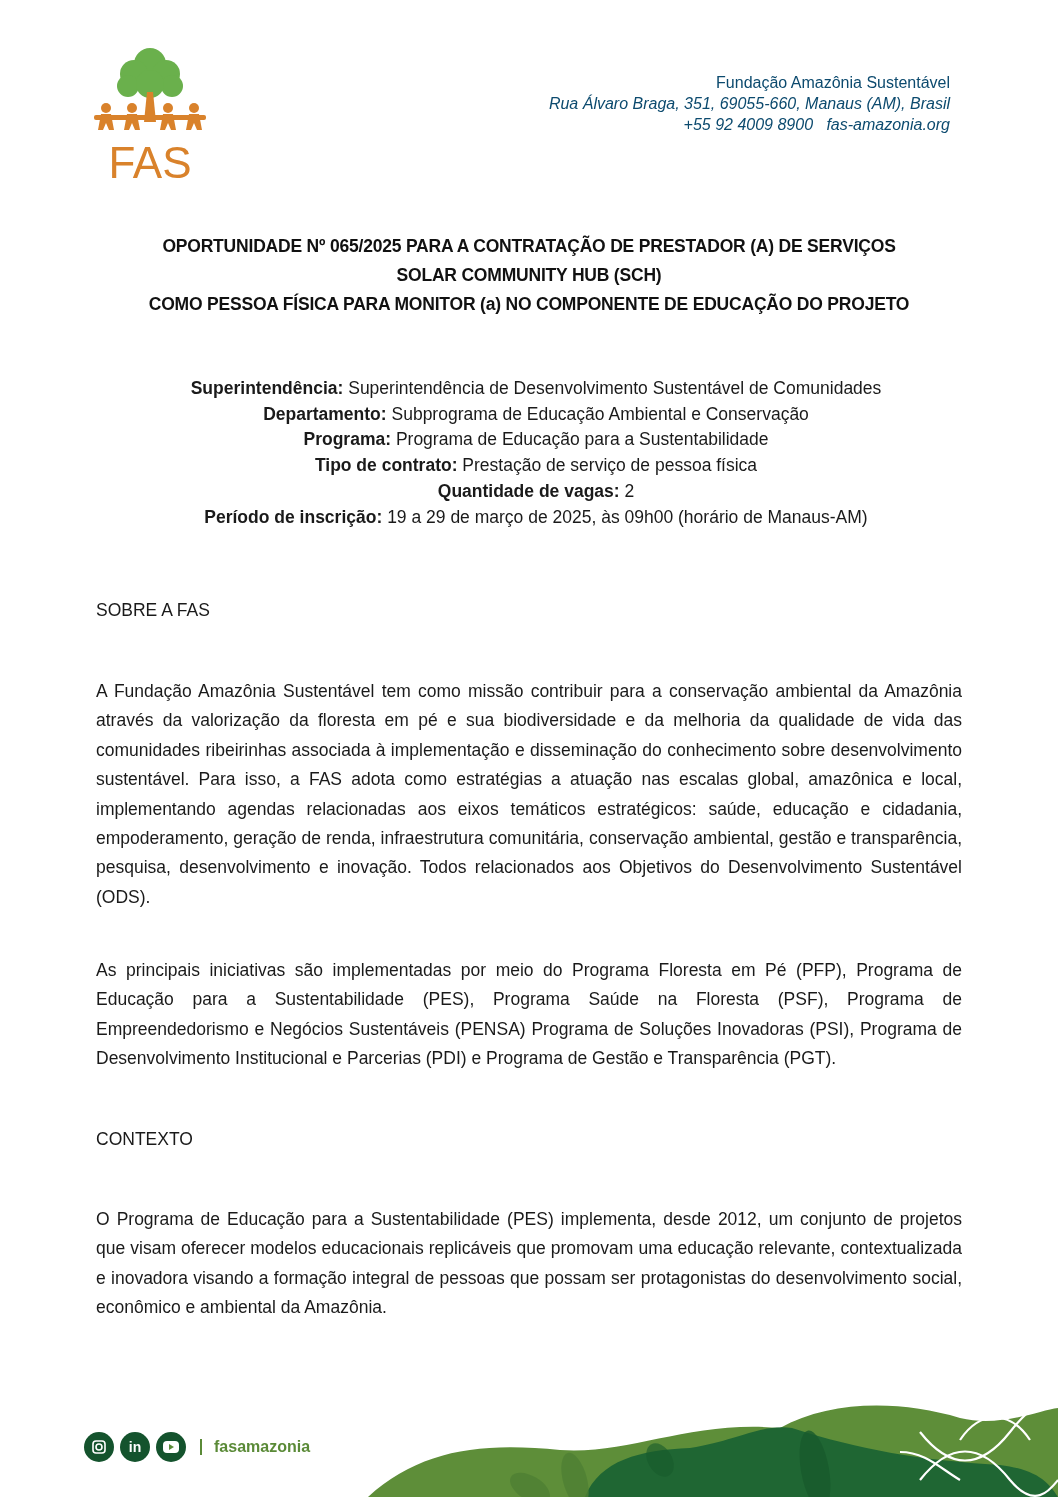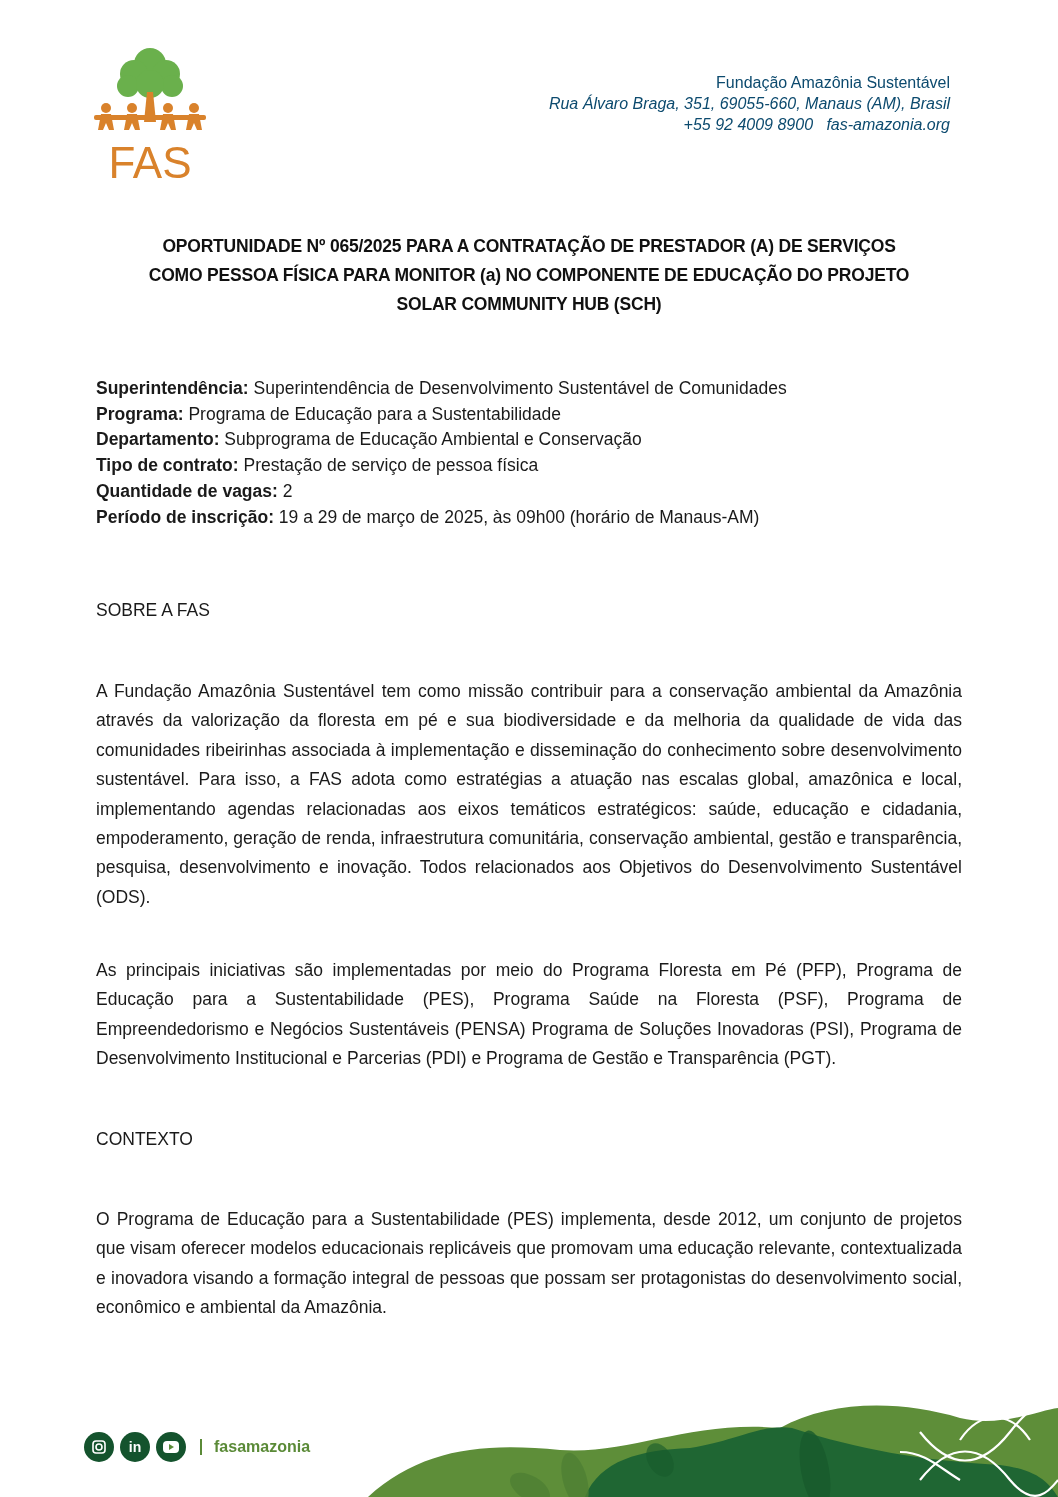--- a/index.html
+++ b/index.html
@@ -5,21 +5,21 @@
   html, body { margin:0; padding:0; background:#ffffff; }
   body { width:1058px; height:1497px; position:relative; overflow:hidden;
          font-family:"Liberation Sans", sans-serif; color:#1a1a1a; }
   .logo { position:absolute; left:92px; top:42px; width:116px; height:142px; }
   .header-info { position:absolute; right:108px; top:72px; text-align:right;
                  font-size:16px; line-height:21px; color:#0c4a6e; }
   .header-info .italic { font-style:italic; }
   .title { position:absolute; left:96px; width:866px; top:232px; text-align:center;
            font-weight:bold; font-size:17.5px; line-height:29px; color:#111;
            font-family:"Liberation Sans", sans-serif; letter-spacing:-0.2px; }
-  .meta { position:absolute; left:96px; top:376px; width:880px; font-size:17.5px; line-height:25.7px; }
+  .meta { position:absolute; left:96px; top:376px; width:880px; font-size:17.5px; line-height:25.7px;text-align:center; }
   .meta .row { white-space:nowrap; }
   .meta .k { font-weight:bold; }
   .section-head { position:absolute; left:96px; font-weight:normal; font-size:17.5px; }
   .para { position:absolute; left:96px; width:866px; font-size:17.5px; line-height:29.4px;
           text-align:justify;margin-top:35px; }
   .footer-social { position:absolute; left:84px; top:1432px; display:flex; align-items:center; gap:6px; }
   .soc { width:30px; height:30px; border-radius:50%; background:#14532d; display:flex;
          align-items:center; justify-content:center; color:#fff; font-weight:bold; font-size:14px; }
   .sep { width:2px; height:16px; background:#5a8a37; margin:0 6px 0 8px; }
   .handle { color:#5a8a37; font-weight:bold; font-size:16px; }
@@ -56,28 +56,28 @@
   <div>Fundação Amazônia Sustentável</div>
   <div class="italic">Rua Álvaro Braga, 351, 69055-660, Manaus (AM), Brasil</div>
   <div class="italic">
     <span>+55 92 4009 8900</span>&nbsp;&nbsp;
     <span>fas-amazonia.org</span>
   </div>
 </div>
 
 <div class="title">
   <div>OPORTUNIDADE Nº 065/2025 PARA A CONTRATAÇÃO DE PRESTADOR (A) DE SERVIÇOS</div>
+  <div>SOLAR COMMUNITY HUB (SCH)</div>
   <div>COMO PESSOA FÍSICA PARA MONITOR (a) NO COMPONENTE DE EDUCAÇÃO DO PROJETO</div>
-  <div>SOLAR COMMUNITY HUB (SCH)</div>
 </div>
 
 <div class="meta">
   <div class="row"><span class="k">Superintendência:</span><span> Superintendência de Desenvolvimento Sustentável de Comunidades</span></div>
+  <div class="row"><span class="k">Departamento:</span><span> Subprograma de Educação Ambiental e Conservação</span></div>
   <div class="row"><span class="k">Programa:</span><span> Programa de Educação para a Sustentabilidade</span></div>
-  <div class="row"><span class="k">Departamento:</span><span> Subprograma de Educação Ambiental e Conservação</span></div>
   <div class="row"><span class="k">Tipo de contrato:</span><span> Prestação de serviço de pessoa física</span></div>
   <div class="row"><span class="k">Quantidade de vagas:</span><span> 2</span></div>
   <div class="row"><span class="k">Período de inscrição:</span><span> 19 a 29 de março de 2025, às 09h00 (horário de Manaus-AM)</span></div>
 </div>
 
 <div class="section-head" style="top:600px;">SOBRE A FAS</div>
 <div class="para" style="top:642px;">A Fundação Amazônia Sustentável tem como missão contribuir para a conservação ambiental da Amazônia através da valorização da floresta em pé e sua biodiversidade e da melhoria da qualidade de vida das comunidades ribeirinhas associada à implementação e disseminação do conhecimento sobre desenvolvimento sustentável. Para isso, a FAS adota como estratégias a atuação nas escalas global, amazônica e local, implementando agendas relacionadas aos eixos temáticos estratégicos: saúde, educação e cidadania, empoderamento, geração de renda, infraestrutura comunitária, conservação ambiental, gestão e transparência, pesquisa, desenvolvimento e inovação. Todos relacionados aos Objetivos do Desenvolvimento Sustentável (ODS).</div>
 <div class="para" style="top:921px;">As principais iniciativas são implementadas por meio do Programa Floresta em Pé (PFP), Programa de Educação para a Sustentabilidade (PES), Programa Saúde na Floresta (PSF), Programa de Empreendedorismo e Negócios Sustentáveis (PENSA) Programa de Soluções Inovadoras (PSI), Programa de Desenvolvimento Institucional e Parcerias (PDI) e Programa de Gestão e Transparência (PGT).</div>
 
 <div class="section-head" style="top:1129px;">CONTEXTO</div>

